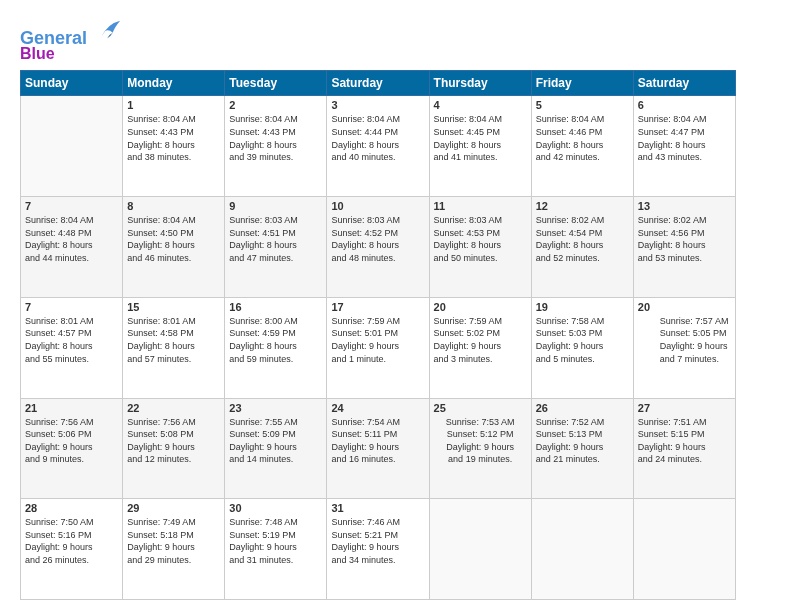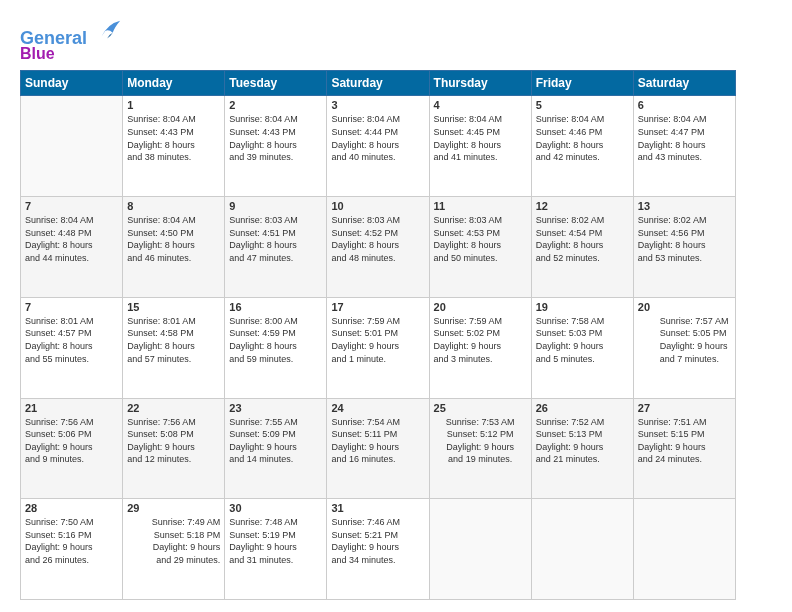--- a/index.html
+++ b/index.html
@@ -338,21 +338,21 @@
         <tr>
           <td>
             <div class="day-number">28</div>
             <div class="day-info" style="white-space: pre-line;">Sunrise: 7:50 AM
 Sunset: 5:16 PM
 Daylight: 9 hours
 and 26 minutes.</div>
           </td>
           <td>
             <div class="day-number">29</div>
-            <div class="day-info" style="white-space: pre-line; text-align: right;">Sunrise: 7:49 AM
+            <div class="day-info" style="white-space: pre-line;">Sunrise: 7:49 AM
 Sunset: 5:18 PM
 Daylight: 9 hours
 and 29 minutes.</div>
           </td>
           <td>
             <div class="day-number">30</div>
             <div class="day-info" style="white-space: pre-line;">Sunrise: 7:48 AM
 Sunset: 5:19 PM
 Daylight: 9 hours
 and 31 minutes.</div>

